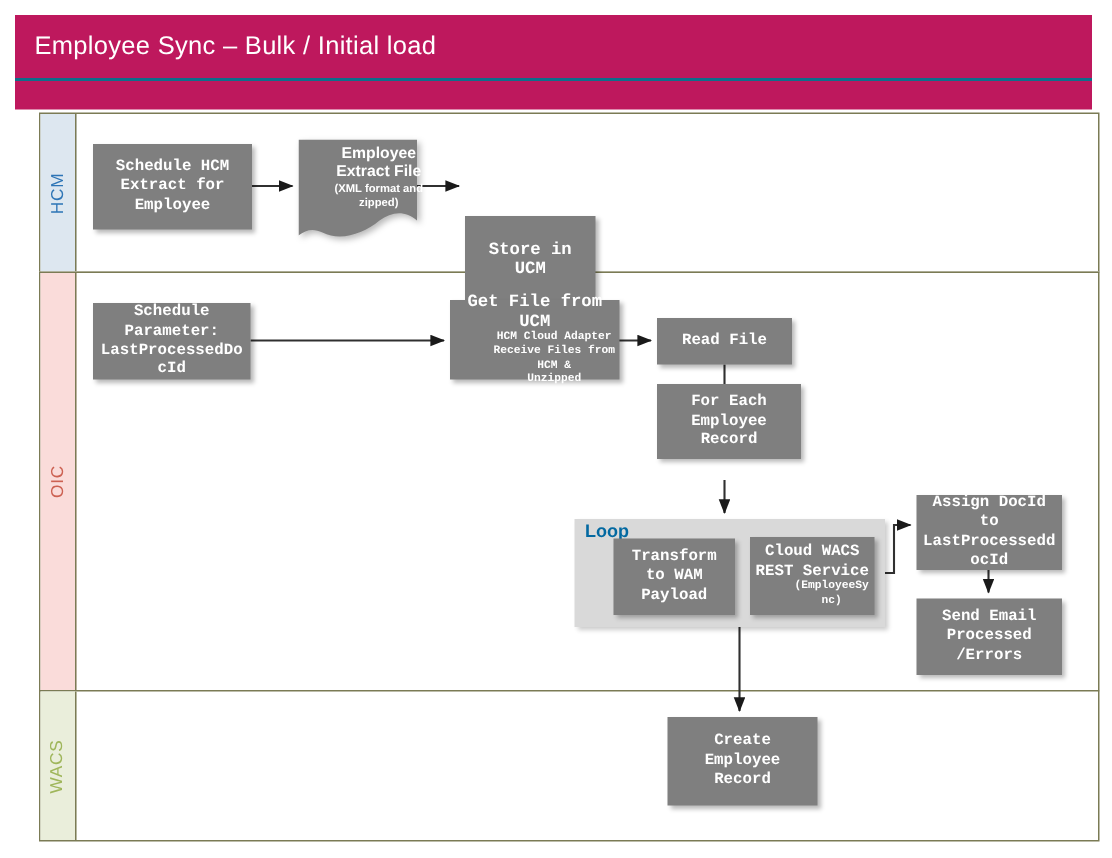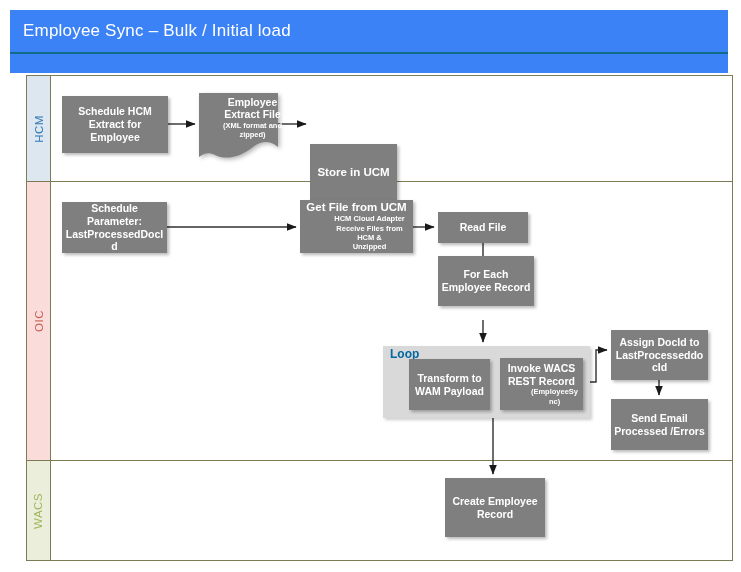--- a/index.html
+++ b/index.html
@@ -5,21 +5,21 @@
   html,body { margin:0; padding:0; background:#ffffff; }
   .stage {
     position:relative; width:741px; height:572px;
     background:#ffffff; overflow:hidden;
     font-family:"Liberation Sans", sans-serif;
   }
 
   
   .title-bar {
     position:absolute; left:10px; top:10px; width:718px; height:63px;
-    background:#3b82f6;
+    background:#be185d;
   }
   .title-main {
     position:absolute; left:0; top:0; right:0; height:42px;
     display:flex; align-items:center; padding-left:13px;
     color:#ffffff; font-size:17px; font-weight:400; letter-spacing:0.2px;
   }
   .title-divider {
     position:absolute; left:0; top:42px; width:100%; height:2px;
     background:#0f6d8a;
   }
@@ -46,21 +46,21 @@
     font-size:11.5px; letter-spacing:0.5px;
   }
 
   
   .node {
     position:absolute; background:#7f7f7f; color:#ffffff;
     display:flex; flex-direction:column; align-items:center; justify-content:center;
     text-align:center; box-sizing:border-box; padding:2px 3px;
     font-size:10.5px; font-weight:bold; line-height:1.22;
     box-shadow:2px 2px 3px rgba(0,0,0,0.28);
-    word-break:break-word; z-index:3;
+    word-break:break-word; z-index:3;font-family:Liberation Mono, monospace;
   }
   .node .sub {
     font-size:7.5px; font-weight:bold; line-height:1.25; white-space:pre-line;margin-left:26px;
   }
   .node-title-lg { font-size:11.5px; line-height:1.15; }
 
   .n-schedule-hcm   { left:62px;  top:96px;  width:106px; height:57px; }
   .n-store-ucm      { left:310px; top:96px;  width:87px;  height:58px;margin-top:48px; }
   .n-schedule-param { left:62px;  top:202px; width:105px; height:51px; }
   .n-get-file       { left:300px; top:200px; width:113px; height:53px; }
@@ -182,21 +182,21 @@
 
   <div class="node n-for-each">
     <div>For Each Employee Record</div>
   </div>
 
   <div class="node n-transform">
     <div>Transform to WAM Payload</div>
   </div>
 
   <div class="node n-invoke">
-    <div>Invoke WACS REST Record</div>
+    <div>Cloud WACS REST Service</div>
     <div class="sub">(EmployeeSync)</div>
   </div>
 
   <div class="node n-assign">
     <div>Assign DocId to LastProcesseddocId</div>
   </div>
 
   <div class="node n-send-email">
     <div>Send Email Processed /Errors</div>
   </div>

